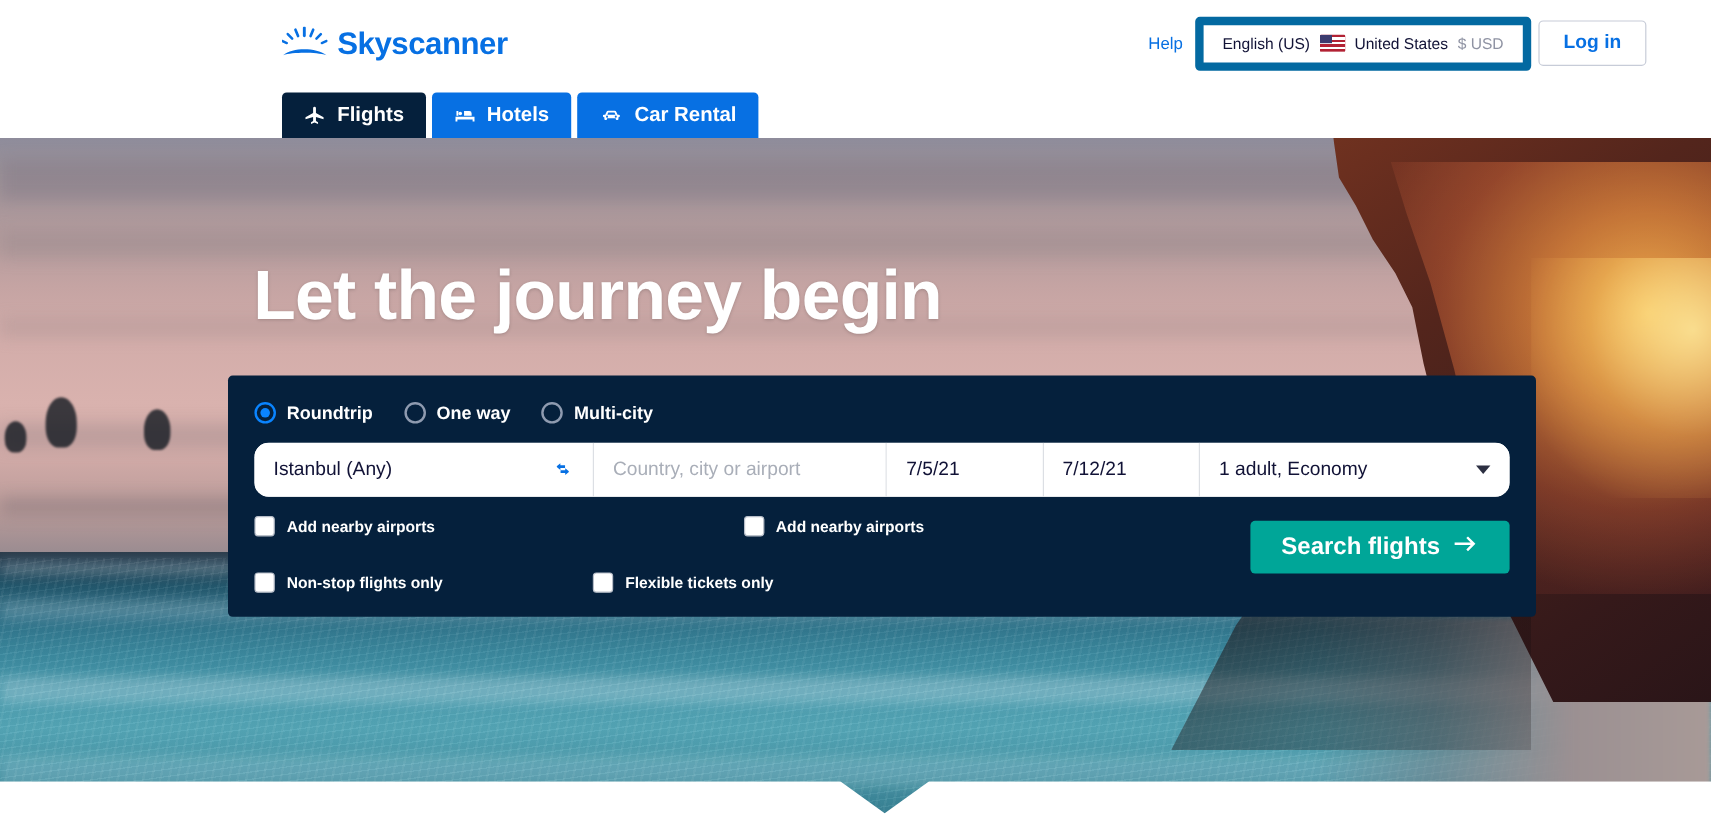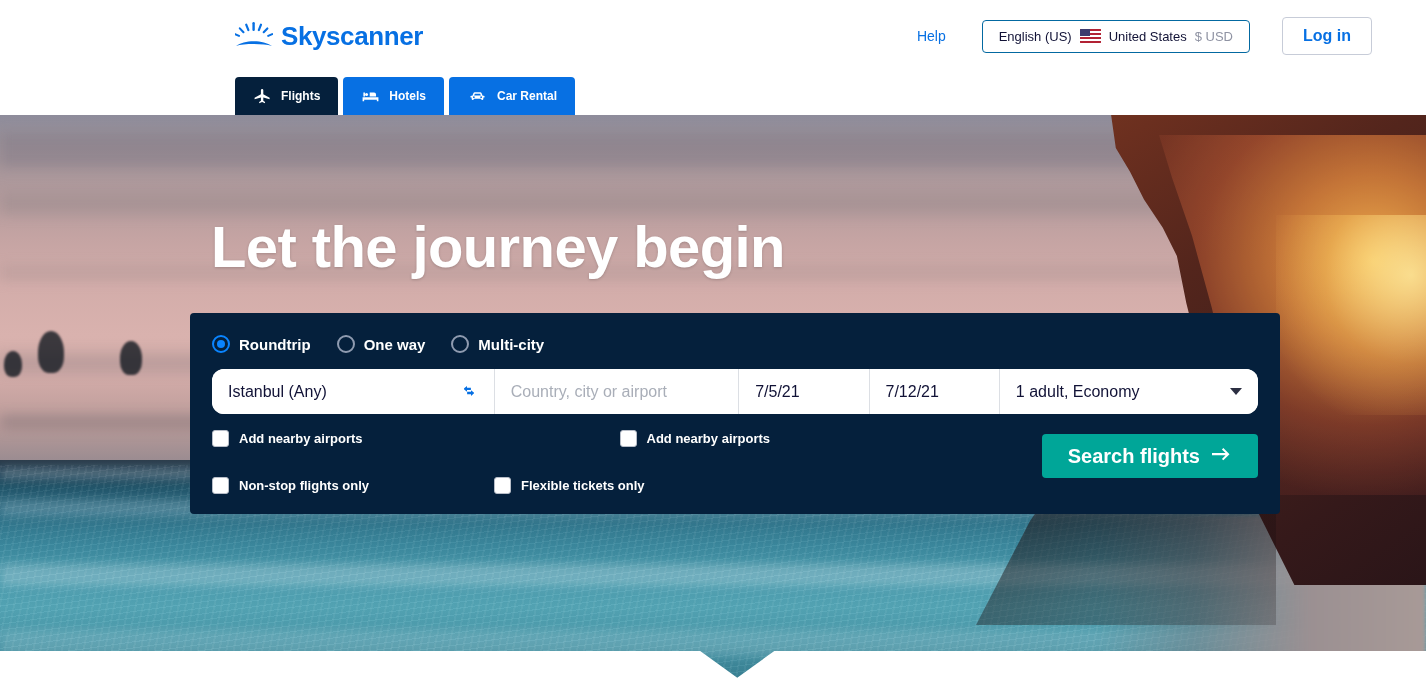--- a/index.html
+++ b/index.html
@@ -36,34 +36,34 @@
     font-size: 26px;
     font-weight: bold;
     color: #0770e3;
     letter-spacing: -0.4px;
     line-height: 1;
   }
   .header-right {
     margin-left: auto;
     display: flex;
     align-items: center;
-    gap: 32px;
+    gap: 6px;
     padding-right: 14px;
   }
   .help-link {
     font-size: 14px;
     color: #0770e3;
     text-decoration: none;
     padding: 6px 4px;
   }
   .locale-box {
     display: flex;
     align-items: center;
     gap: 8px;
-    border: 1px solid #0369a1;
+    border: 7px solid #0369a1;
     border-radius: 4px;
     padding: 8px 16px;
     background: #fff;
     font-size: 13px;
     color: #111236;
     white-space: nowrap;
   }
   .locale-flag {
     display: inline-block;
     width: 21px;
@@ -110,21 +110,21 @@
   }
   .tab {
     display: flex;
     align-items: center;
     gap: 9px;
     height: 38px;
     padding: 0 18px;
     border-radius: 4px 4px 0 0;
     background: #0770e3;
     color: #ffffff;
-    font-size: 12px;
+    font-size: 17px;
     font-weight: bold;
     cursor: pointer;
     border: none;
     font-family: "Liberation Sans", sans-serif;
   }
   .tab.active { background: #05203c; }
   .tab-ico { display: flex; align-items: center; }
 
   
   .hero {

